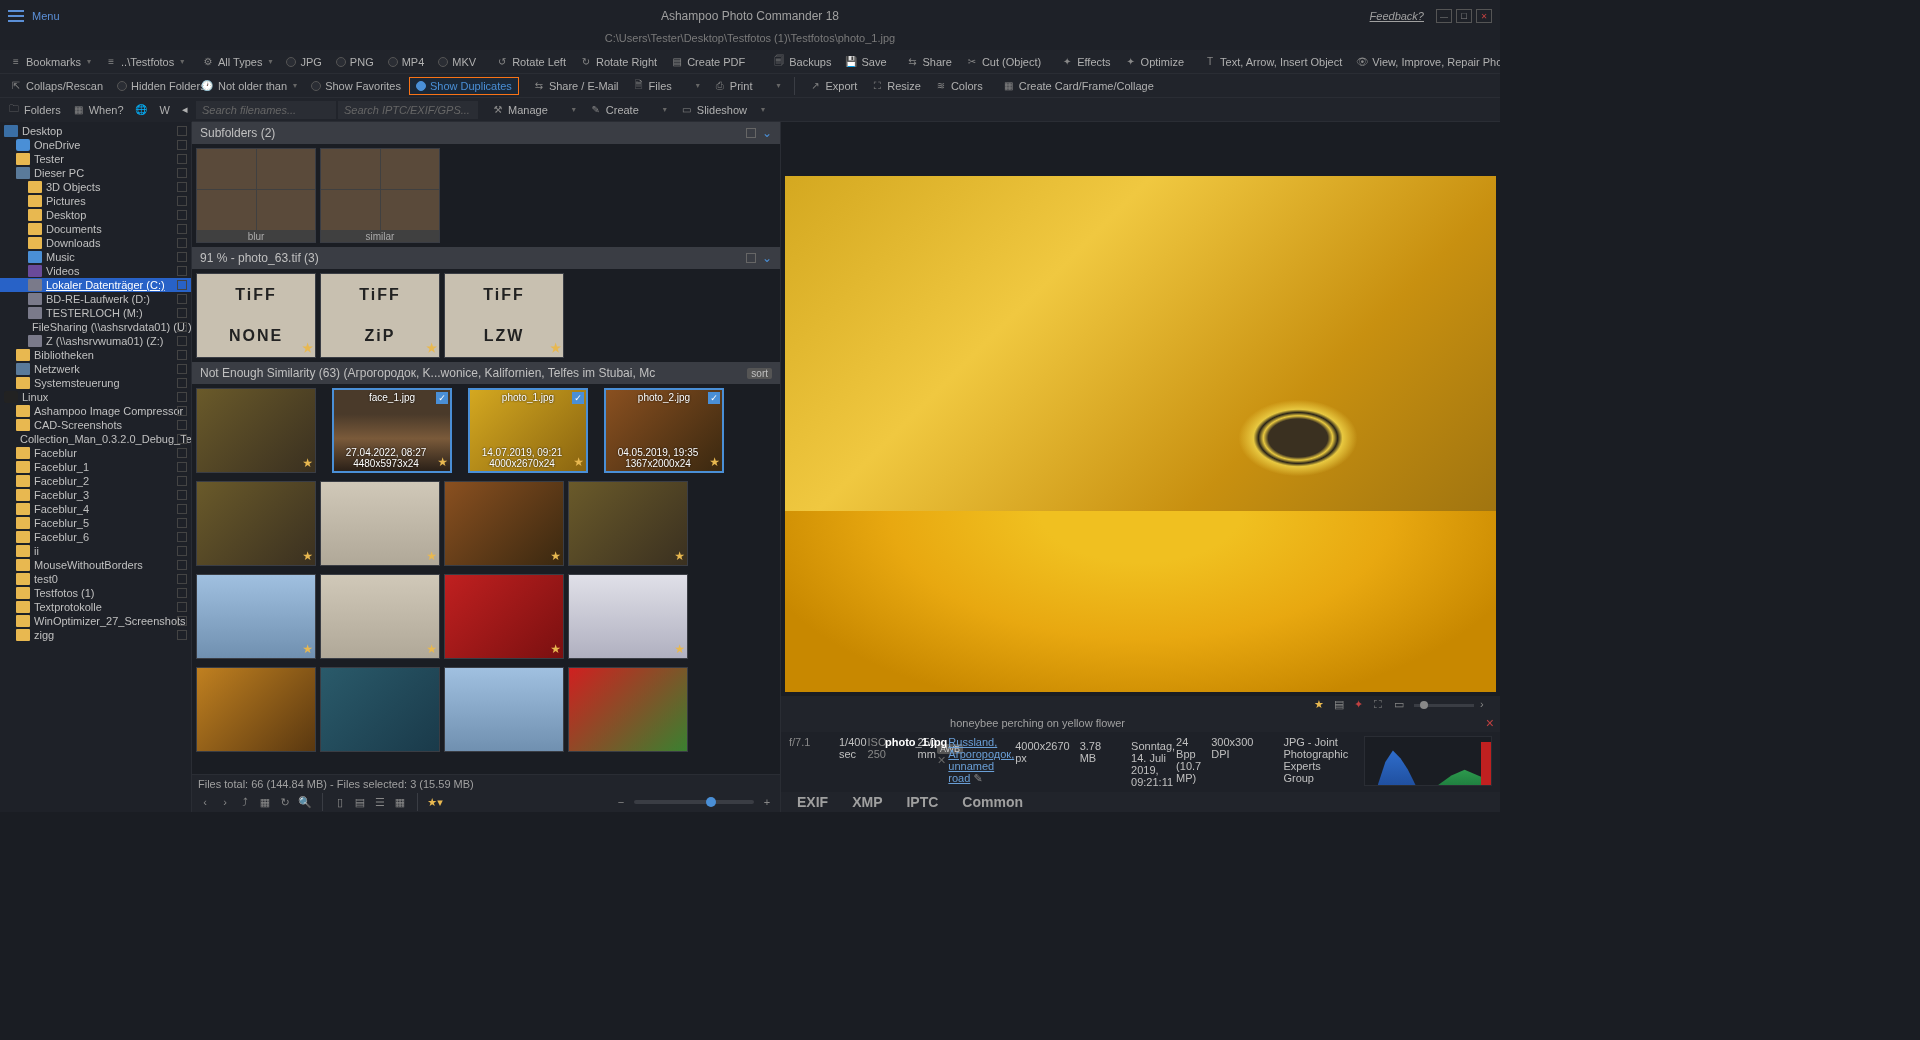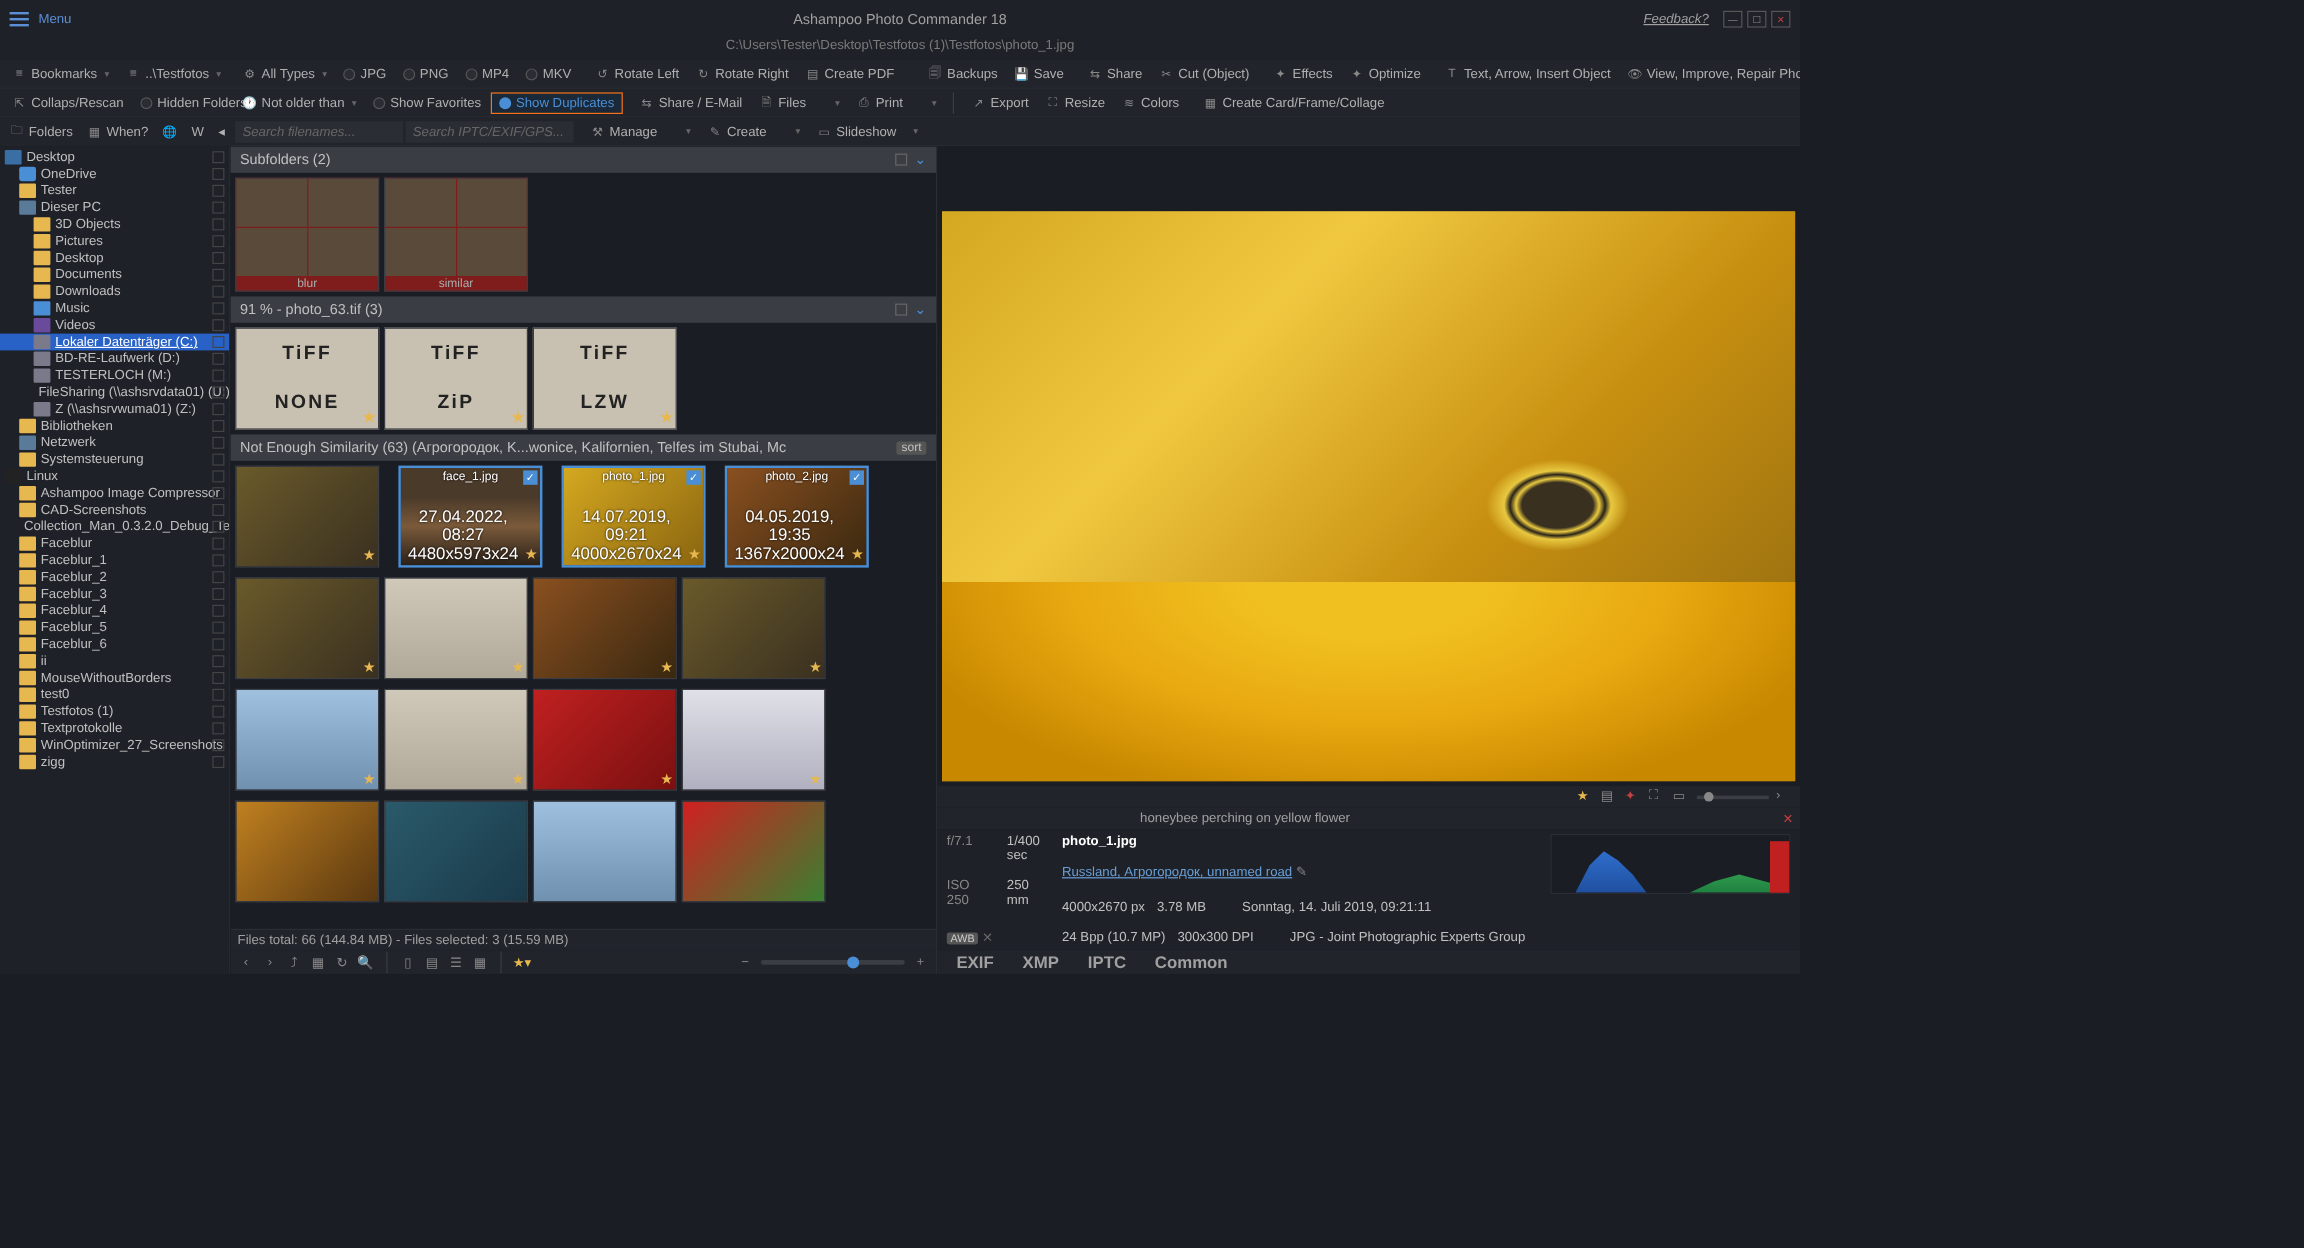--- a/index.html
+++ b/index.html
@@ -56,29 +56,29 @@
 .ic-video { background: #6a4a9a; border-radius: 1px; }
 .ic-penguin { background: #222; border-radius: 2px; }
 
 
 .center { flex: 1; background: #1a1d23; display: flex; flex-direction: column; overflow: hidden; min-width: 0; }
 .group-header { background: #3a3d44; padding: 4px 8px; color: #c0c0c0; display: flex; align-items: center; font-size: 12px; }
 .group-header .gh-collapse { margin-left: auto; display: flex; gap: 6px; align-items: center; }
 .gh-check { width: 10px; height: 10px; border: 1px solid #666; }
 .gh-chevron { color: #4a8fd6; font-size: 12px; }
 .thumbs { display: flex; flex-wrap: wrap; gap: 4px; padding: 4px; }
-.thumb-dual { width: 120px; height: 95px; background: #7f1d1d; border: 1px solid #3a3d44; display: grid; grid-template-columns: 1fr 1fr; grid-template-rows: 1fr 1fr auto; gap: 1px; }
+.thumb-dual { width: 120px; height: 95px; background: #404040; border: 1px solid #3a3d44; display: grid; grid-template-columns: 1fr 1fr; grid-template-rows: 1fr 1fr auto; gap: 1px; }
 .thumb-dual .td-img { background: #5a4a3a; }
 .thumb-dual .td-lbl { grid-column: 1/3; text-align: center; font-size: 10px; color: #aaa; }
 .thumb { width: 120px; height: 85px; border: 1px solid #3a3d44; position: relative; display: flex; align-items: center; justify-content: center; overflow: hidden; }
 .thumb.selected { border: 2px solid #4a8fd6; margin-left: 12px; }
 .thumb-star { position: absolute; bottom: 2px; right: 2px; color: #e8b850; font-size: 12px; }
 .thumb-check { position: absolute; top: 2px; right: 2px; width: 12px; height: 12px; background: #4a8fd6; color: #fff; font-size: 9px; display: flex; align-items: center; justify-content: center; }
 .thumb-label { position: absolute; top: 2px; left: 0; right: 0; text-align: center; font-size: 10px; color: #fff; text-shadow: 0 0 2px #000; }
-.thumb-meta { position: absolute; bottom: 2px; left: 0; right: 12px; text-align: center; font-size: 14px; color: #fff; text-shadow: 0 0 2px #000; line-height: 1.1; }
+.thumb-meta { position: absolute; bottom: 2px; left: 0; right: 12px; text-align: center; font-size: 10px; color: #fff; text-shadow: 0 0 2px #000; line-height: 1.1; }
 .tiff-thumb { background: #c8c0b0; color: #222; font-weight: bold; font-family: monospace; display: flex; flex-direction: column; align-items: center; justify-content: space-around; }
 .tiff-thumb div { font-size: 16px; letter-spacing: 2px; }
 .scroll-area { overflow-y: auto; flex: 1; }
 
 
 .statusbar { height: 18px; background: #21242b; display: flex; align-items: center; padding: 0 6px; color: #a0a0a0; font-size: 11px; gap: 8px; border-top: 1px solid #2a2d34; }
 .statusbar2 { height: 20px; background: #21242b; display: flex; align-items: center; padding: 0 6px; gap: 6px; }
 .sb-icon { width: 14px; height: 14px; color: #888; cursor: pointer; display: flex; align-items: center; justify-content: center; font-size: 11px; }
 .sb-slider { flex: 0 0 120px; height: 4px; background: #3a3d44; position: relative; border-radius: 2px; }
 .sb-slider-thumb { position: absolute; width: 10px; height: 10px; background: #4a8fd6; border-radius: 50%; top: -3px; left: 60%; }
@@ -94,21 +94,21 @@
 .pt-slider-thumb { position: absolute; width: 8px; height: 8px; background: #888; border-radius: 50%; top: -3px; left: 10%; }
 
 
 .tags-bar { height: 18px; background: #21242b; display: flex; align-items: center; padding: 0 6px; gap: 8px; font-size: 11px; }
 .tags-bar .tab { color: #a0a0a0; cursor: pointer; display: flex; align-items: center; gap: 4px; margin-top: 44px; }
 .tags-bar .title-text { margin-left: 60px; color: #a0a0a0; }
 .close-x { margin-left: auto; color: #c04040; font-size: 14px; cursor: pointer; }
 
 
 .meta-panel { background: #1e2128; padding: 4px 8px; display: flex; gap: 16px; font-size: 11px; }
-.meta-col { display: flex; flex-direction: column; gap: 13px; }
+.meta-col { display: flex; flex-direction: row; gap: 1px; }
 .meta-row { display: flex; gap: 10px; }
 .meta-label { color: #888; min-width: 40px; }
 .meta-val { color: #c0c0c0; }
 .meta-link { color: #6a9fd6; text-decoration: underline; }
 .meta-filename { color: #fff; font-weight: bold; }
 .awb-badge { background: #555; color: #ccc; padding: 0 3px; font-size: 9px; border-radius: 2px; }
 
 
 .histogram { width: 200px; height: 50px; background: #1a1d23; position: relative; border: 1px solid #2a2d34; }
 .hist-blue { position: absolute; bottom: 0; left: 10%; width: 30%; height: 80%; background: linear-gradient(to top, #2050a0 0%, #3070d0 100%); clip-path: polygon(0 100%, 20% 40%, 40% 10%, 60% 30%, 80% 60%, 100% 100%); }

